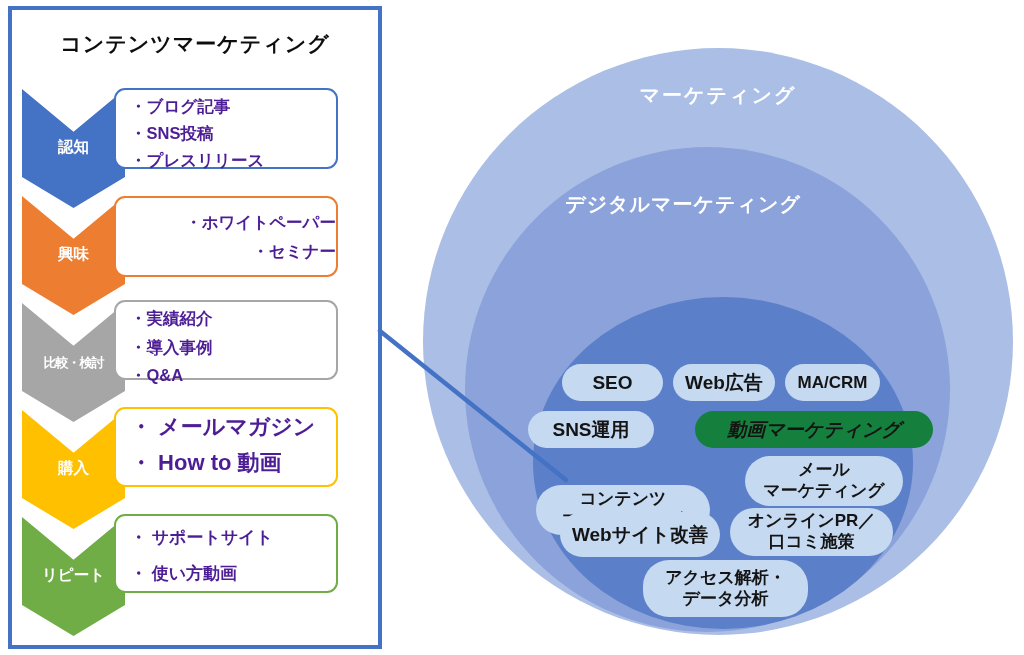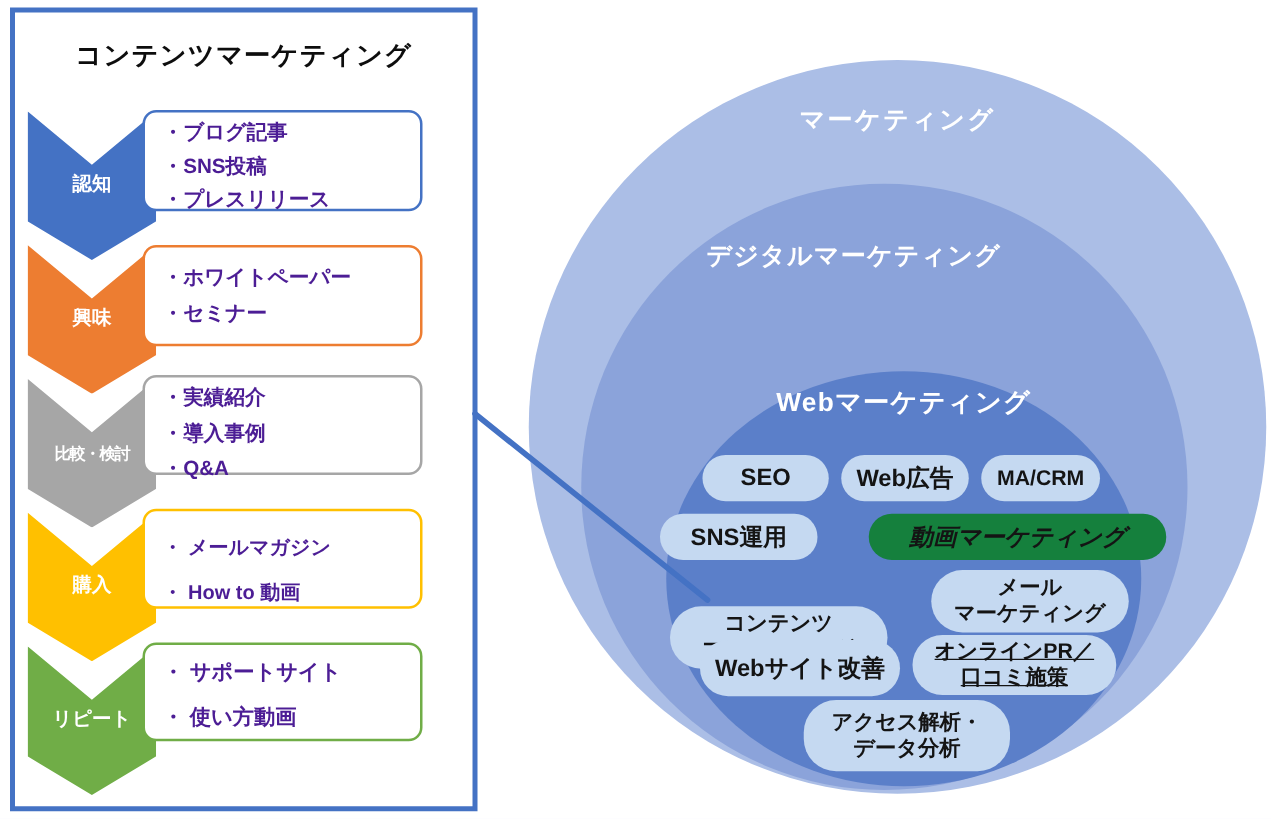--- a/index.html
+++ b/index.html
@@ -30,21 +30,21 @@
     position:absolute;left:114px;width:224px;background:#fff;
     border:2px solid;border-radius:11px;box-sizing:border-box;
     padding-left:14px;color:#4c1d95;font-weight:bold;
   }
   .b1{top:88px;height:81px;font-size:16.5px;padding-top:3px}
   .b1 .line{line-height:27px}
   .b2{top:196px;height:81px;font-size:16.5px;padding-top:10px}
   .b2 .line{line-height:29px}
   .b3{top:300px;height:80px;font-size:16.5px;padding-top:2px}
   .b3 .line{line-height:28.5px}
-  .b4{top:407px;height:80px;font-size:16px;padding-top:12px}
+  .b4{top:407px;height:80px;font-size:22px;padding-top:0}
   .b4 .line{line-height:36px}
   .b5{top:514px;height:79px;font-size:17px;padding-top:4px}
   .b5 .line{line-height:36px}
   .line{white-space:nowrap}
   
   .ring{position:absolute;border-radius:50%;}
   .ring0{left:423px;top:48px;width:590px;height:587px;}
   .ring1{left:465px;top:147px;width:485px;height:485px;}
   .ring2{left:533px;top:297px;width:380px;height:332px;}
   .ring-label{
@@ -66,53 +66,52 @@
 <body>
 
 <div id="canvas">
 
   <div class="ring ring0" style="background: rgb(171, 190, 230);"></div>
   <div class="ring ring1" style="background: rgb(139, 163, 218);"></div>
   <div class="ring ring2" style="background: rgb(91, 127, 201);"></div>
 
   <div class="ring-label rl0">マーケティング</div>
   <div class="ring-label rl1">デジタルマーケティング</div>
-  <div class="ring-label rl2">Webマーケティング</div>
 
   <div class="pill" style="left: 562px; top: 364px; width: 101px; height: 37px; background: rgb(197, 217, 241);">SEO</div>
   <div class="pill" style="left: 673px; top: 364px; width: 102px; height: 37px; background: rgb(197, 217, 241);">Web広告</div>
   <div class="pill" style="left: 785px; top: 364px; width: 95px; height: 37px; font-size: 17px; background: rgb(197, 217, 241);">MA/CRM</div>
   <div class="pill" style="left: 528px; top: 411px; width: 126px; height: 37px; background: rgb(197, 217, 241);">SNS運用</div>
   <div class="pill" style="left: 695px; top: 411px; width: 238px; height: 37px; background: #15803d; font-style: italic;">動画マーケティング</div>
   <div class="pill two" style="left: 536px; top: 457px; width: 174px; height: 50px; background: rgb(197, 217, 241); margin-top: 28px;">コンテンツ
 マーケティング</div>
   <div class="pill two" style="left: 745px; top: 456px; width: 158px; height: 50px; background: rgb(197, 217, 241);">メール
 マーケティング</div>
   <div class="pill" style="left: 560px; top: 512px; width: 160px; height: 45px; background: rgb(197, 217, 241);">Webサイト改善</div>
-  <div class="pill two" style="left: 730px; top: 508px; width: 163px; height: 48px; background: rgb(197, 217, 241); text-decoration: underline;">オンラインPR／
+  <div class="pill two" style="left: 730px; top: 508px; width: 163px; height: 48px; background: rgb(197, 217, 241);">オンラインPR／
 口コミ施策</div>
   <div class="pill two" style="left: 643px; top: 560px; width: 165px; height: 57px; background: rgb(197, 217, 241);">アクセス解析・
 データ分析</div>
 
   <div class="panel" style="border-color: rgb(68, 114, 196);"></div>
   <div class="panel-title">コンテンツマーケティング</div>
 
   <div class="chevron s1" style="background: rgb(68, 114, 196);">
     <span class="chev-label">認知</span>
   </div>
   <div class="stage-box b1" style="border-color: rgb(68, 114, 196);">
     <div class="line">・ブログ記事</div>
     <div class="line">・SNS投稿</div>
     <div class="line">・プレスリリース</div>
   </div>
 
   <div class="chevron s2" style="background: rgb(237, 125, 49);">
     <span class="chev-label">興味</span>
   </div>
-  <div class="stage-box b2" style="border-color: rgb(237, 125, 49);">
+  <div class="stage-box b2" style="border-color: rgb(237, 125, 49); text-align: right;">
     <div class="line">・ホワイトペーパー</div>
     <div class="line">・セミナー</div>
   </div>
 
   <div class="chevron s3" style="background: rgb(166, 166, 166);">
     <span class="chev-label">比較・検討</span>
   </div>
   <div class="stage-box b3" style="border-color: rgb(166, 166, 166);">
     <div class="line">・実績紹介</div>
     <div class="line">・導入事例</div>

